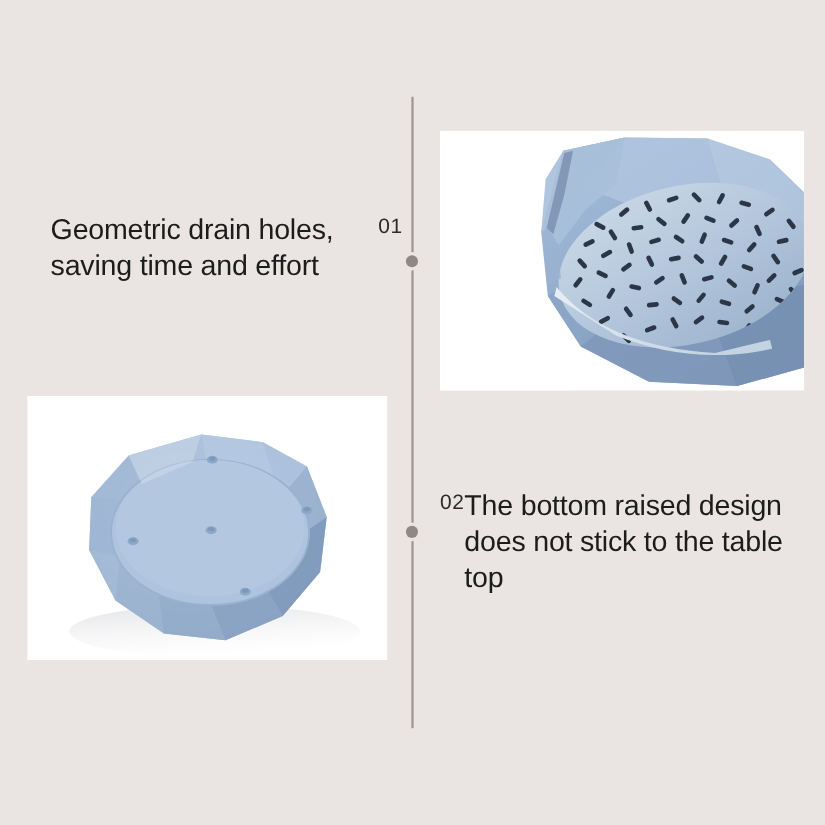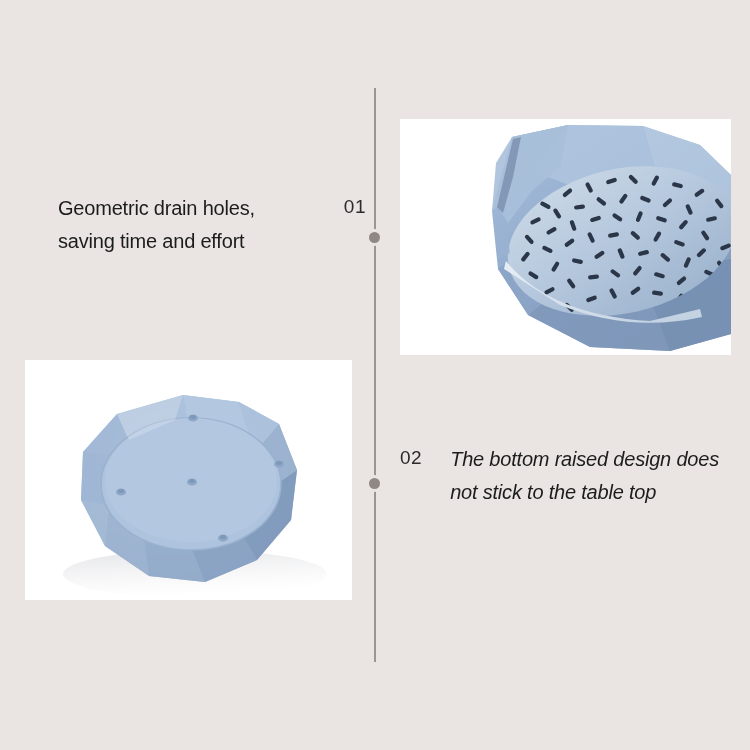--- a/index.html
+++ b/index.html
@@ -41,25 +41,24 @@
     box-shadow: 0 0 0 3px #eae5e2;
   }
   .divider-dot.d1 { top: 232px; }
   .divider-dot.d2 { top: 478px; }
 
   
   .feature {
     position: absolute;
   }
   .feature-text {
-    font-size: 20px;
+    font-size: 26px;
     line-height: 33px;
     color: #1c1c1c;
     letter-spacing: -0.2px;
-    margin-left: 12px;
   }
   .feature-num {
     font-size: 19px;
     color: #2b2b2b;
     letter-spacing: 0.5px;
   }
 
   #feature-1 {
     left: 46px;
     top: 192px;
@@ -77,25 +76,24 @@
 
   #feature-2 {
     left: 400px;
     top: 443px;
     width: 330px;
     display: flex;
     align-items: flex-start;
   }
   #feature-2 .feature-num {
     margin-top: 4px;
-    margin-right: 16px;
+    margin-right: 0;
   }
   #feature-2 .feature-text {
     width: 292px;
-    font-style: italic;
   }
 
   
   .photo {
     position: absolute;
     background: #ffffff;
     overflow: hidden;
   }
   #photo-top-right {
     left: 400px;

